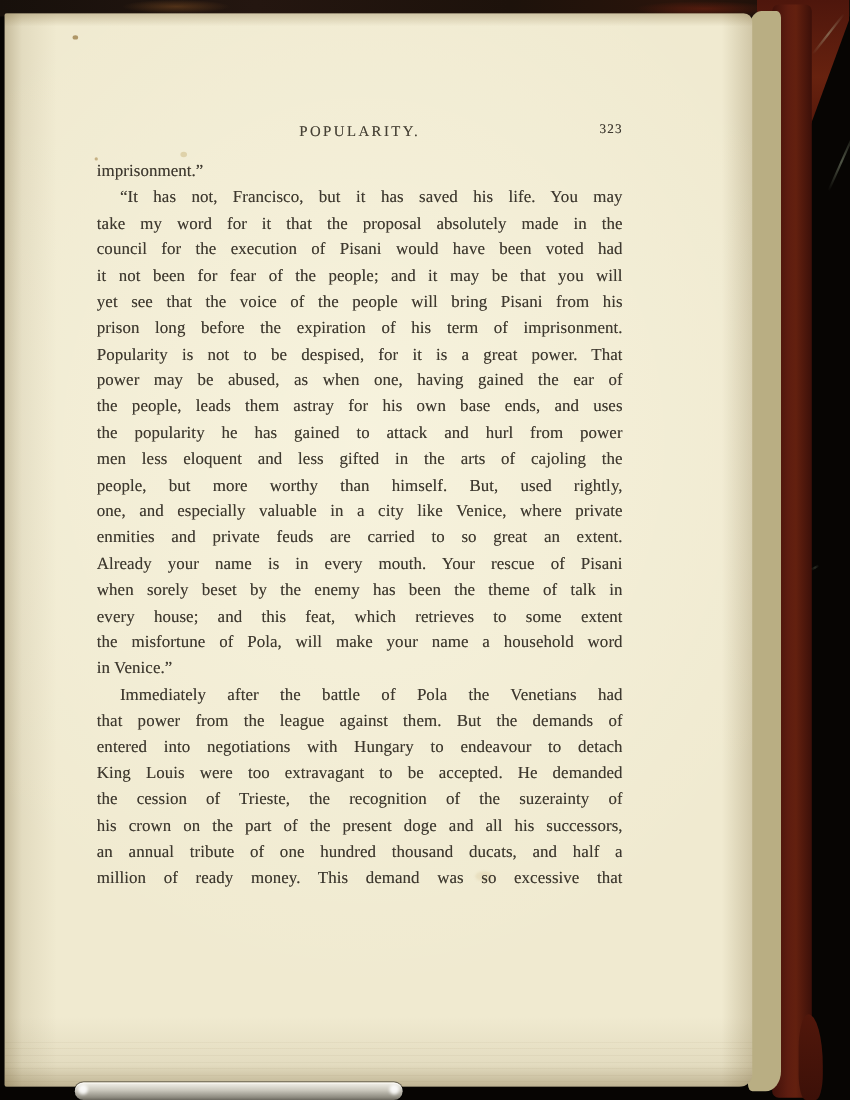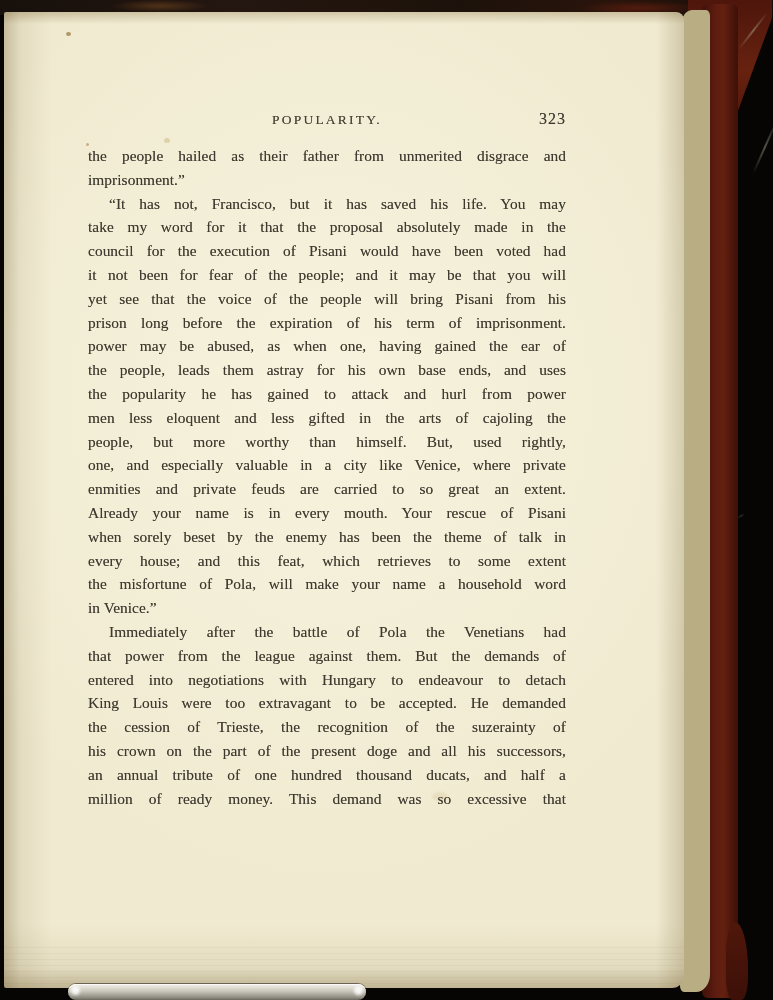--- a/index.html
+++ b/index.html
@@ -96,21 +96,21 @@
   .page-header {
     position: absolute; left: 84px; top: 100px; width: 478px; height: 22px;
   }
   .running-title {
     position: absolute; left: 0; right: 0; text-align: center;
     font-size: 13.5px; letter-spacing: 2.2px; color: #464135;
     text-shadow: 0 0 .6px rgba(62, 57, 47, .5);
   }
   .page-number {
     position: absolute; right: 0; top: -2px;
-    font-size: 16px; letter-spacing: 1px;
+    font-size: 12px; letter-spacing: 1px;
     text-shadow: 0 0 .6px rgba(62, 57, 47, .5);
   }
 
   
   .body-text {
     position: absolute; left: 84px; top: 132px; width: 478px;
     font-size: 15.4px; letter-spacing: .05px;
     text-shadow: 0 0 .6px rgba(62, 57, 47, .55);
   }
   .line {
@@ -152,28 +152,28 @@
     <div class="speck p2"></div>
     <div class="speck p3"></div>
     <div class="speck p4"></div>
 
     <div class="page-header">
       <div class="running-title">POPULARITY.</div>
       <div class="page-number">323</div>
     </div>
 
     <div class="body-text">
-        <div class="line">the people hailed as their father from unmerited disgrace and</div>
         <div class="line no-justify">imprisonment.”</div>
         <div class="line indent">“It has not, Francisco, but it has saved his life. You may</div>
         <div class="line">take my word for it that the proposal absolutely made in the</div>
         <div class="line">council for the execution of Pisani would have been voted had</div>
         <div class="line">it not been for fear of the people; and it may be that you will</div>
         <div class="line">yet see that the voice of the people will bring Pisani from his</div>
         <div class="line">prison long before the expiration of his term of imprisonment.</div>
+        <div class="line">Popularity is not to be despised, for it is a great power. That</div>
         <div class="line">power may be abused, as when one, having gained the ear of</div>
         <div class="line">the people, leads them astray for his own base ends, and uses</div>
         <div class="line">the popularity he has gained to attack and hurl from power</div>
         <div class="line">men less eloquent and less gifted in the arts of cajoling the</div>
         <div class="line">people, but more worthy than himself. But, used rightly,</div>
         <div class="line">one, and especially valuable in a city like Venice, where private</div>
         <div class="line">enmities and private feuds are carried to so great an extent.</div>
         <div class="line">Already your name is in every mouth. Your rescue of Pisani</div>
         <div class="line">when sorely beset by the enemy has been the theme of talk in</div>
         <div class="line">every house; and this feat, which retrieves to some extent</div>

